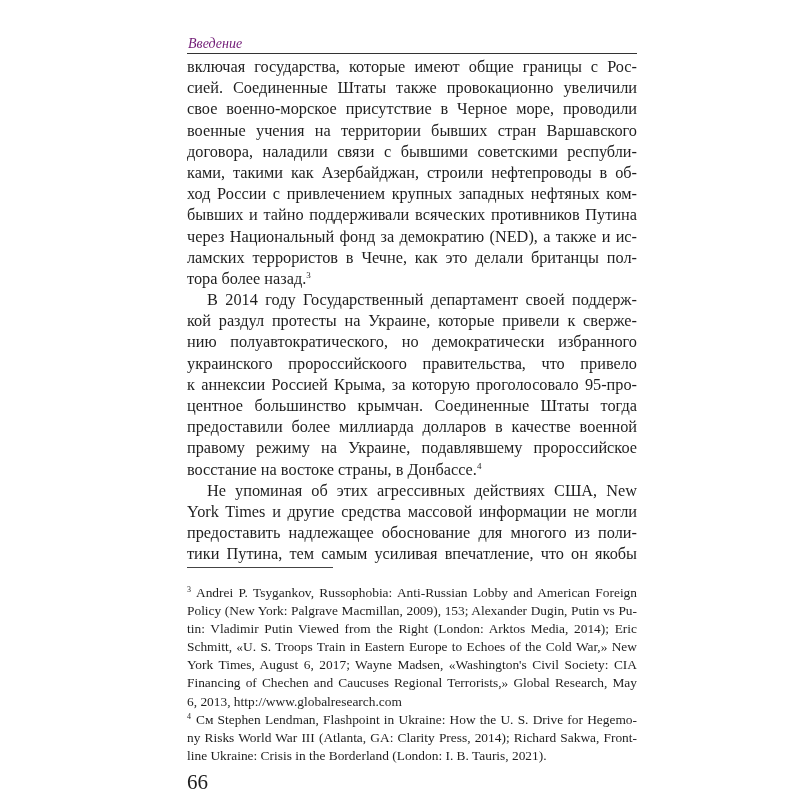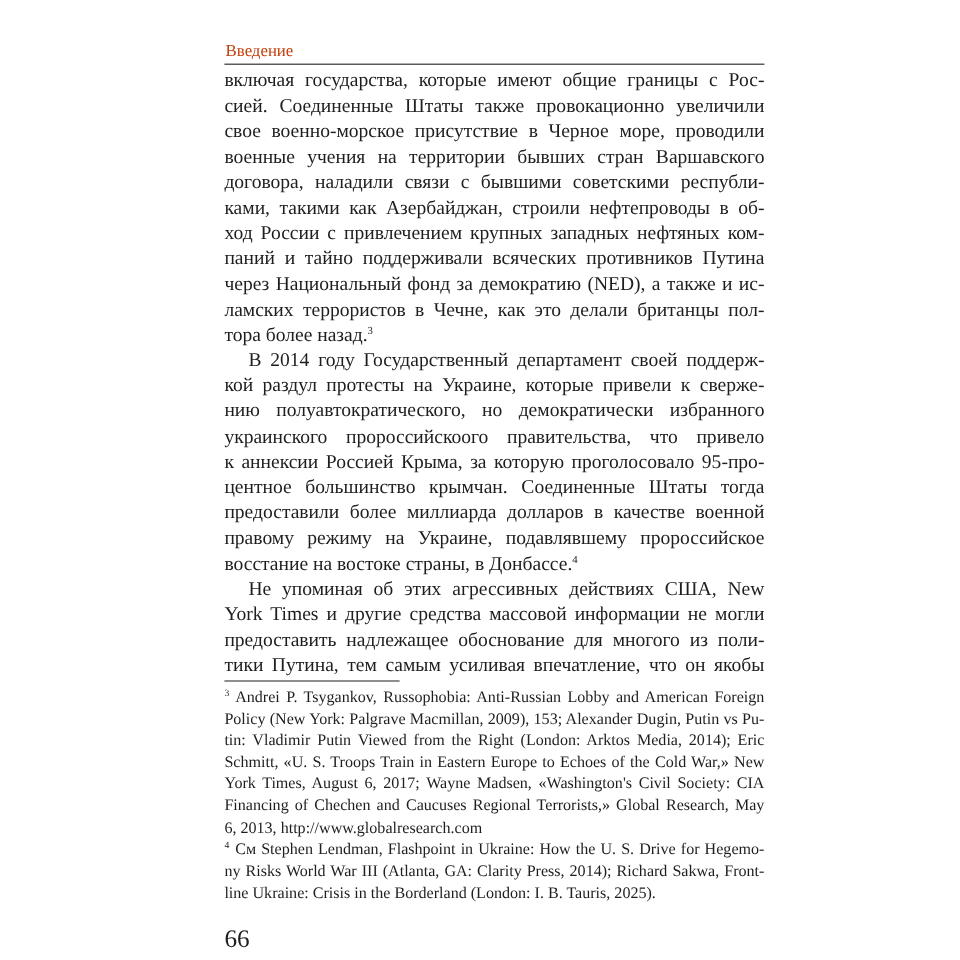--- a/index.html
+++ b/index.html
@@ -4,52 +4,52 @@
   <style>
     html, body { margin: 0; padding: 0; }
     body {
       width: 800px; height: 800px; background: #ffffff;
       position: relative; overflow: hidden;
       font-family: "Liberation Serif", "DejaVu Serif", serif;
       color: #1e1e1e;
     }
     .page { position: absolute; left: 187px; top: 36px; width: 450px; }
     .running-head {
-      font-size: 14px; line-height: 16px;
-      height: 16px; padding-left: 1px; color: #c2410c;
+      font-style: italic; font-size: 14px; line-height: 16px;
+      height: 16px; padding-left: 1px; color: #701a75;
     }
     .head-rule { height: 0; border-top: 1.5px solid #333; margin-top: 1px; }
     .body-text { margin-top: 2px; font-size: 16.3px; line-height: 21.2px; }
     .line { white-space: nowrap; display: block; text-align: justify; text-align-last: justify; height: 21.2px; }
     .line.last { text-align-last: left; }
     .line.indent { padding-left: 20px; }
     sup { font-size: 9px; line-height: 0; vertical-align: 6px; }
     .fn-rule { width: 146px; border-top: 1px solid #444; margin-top: 2px; }
-    .footnotes { margin-top: 4px; font-size: 13.4px; line-height: 18.2px; }
+    .footnotes { margin-top: 16px; font-size: 13.4px; line-height: 18.2px; }
     .fn-line { display: block; white-space: nowrap; text-align: justify; text-align-last: justify; height: 18.2px; }
     .fn-line.last { text-align-last: left; }
     .fn-line sup { font-size: 8px; vertical-align: 5px; margin-right: 5px; }
     .page-number { position: absolute; left: 187px; top: 770px; font-size: 21px; }
   </style>
 </head>
 <body>
 
 <div class="page">
   <div class="running-head">Введение</div>
   <div class="head-rule"></div>
 
   <div class="body-text">
     <span class="line">включая государства, которые имеют общие границы с Рос-</span>
     <span class="line">сией. Соединенные Штаты также провокационно увеличили</span>
     <span class="line">свое военно-морское присутствие в Черное море, проводили</span>
     <span class="line">военные учения на территории бывших стран Варшавского</span>
     <span class="line">договора, наладили связи с бывшими советскими республи-</span>
     <span class="line">ками, такими как Азербайджан, строили нефтепроводы в об-</span>
     <span class="line">ход России с привлечением крупных западных нефтяных ком-</span>
-    <span class="line">паний и тайно поддерживали всяческих противников Путина</span>
+    <span class="line">бывших и тайно поддерживали всяческих противников Путина</span>
     <span class="line">через Национальный фонд за демократию (NED), а также и ис-</span>
     <span class="line">ламских террористов в Чечне, как это делали британцы пол-</span>
     <span class="line last"><span>тора более назад.</span><sup>3</sup></span>
     <span class="line indent">В 2014 году Государственный департамент своей поддерж-</span>
     <span class="line">кой раздул протесты на Украине, которые привели к сверже-</span>
     <span class="line">нию полуавтократического, но демократически избранного</span>
     <span class="line">украинского пророссийскоого правительства, что привело</span>
     <span class="line">к аннексии Россией Крыма, за которую проголосовало 95-про-</span>
     <span class="line">центное большинство крымчан. Соединенные Штаты тогда</span>
     <span class="line">предоставили более миллиарда долларов в качестве военной</span>
@@ -66,17 +66,17 @@
   <div class="footnotes">
     <span class="fn-line"><sup>3</sup><span>Andrei P. Tsygankov, Russophobia: Anti-Russian Lobby and American Foreign</span></span>
     <span class="fn-line">Policy (New York: Palgrave Macmillan, 2009), 153; Alexander Dugin, Putin vs Pu-</span>
     <span class="fn-line">tin: Vladimir Putin Viewed from the Right (London: Arktos Media, 2014); Eric</span>
     <span class="fn-line">Schmitt, «U. S. Troops Train in Eastern Europe to Echoes of the Cold War,» New</span>
     <span class="fn-line">York Times, August 6, 2017; Wayne Madsen, «Washington's Civil Society: CIA</span>
     <span class="fn-line">Financing of Chechen and Caucuses Regional Terrorists,» Global Research, May</span>
     <span class="fn-line last">6, 2013, http://www.globalresearch.com</span>
     <span class="fn-line"><sup>4</sup><span>См Stephen Lendman, Flashpoint in Ukraine: How the U. S. Drive for Hegemo-</span></span>
     <span class="fn-line">ny Risks World War III (Atlanta, GA: Clarity Press, 2014); Richard Sakwa, Front-</span>
-    <span class="fn-line last">line Ukraine: Crisis in the Borderland (London: I. B. Tauris, 2025).</span>
+    <span class="fn-line last">line Ukraine: Crisis in the Borderland (London: I. B. Tauris, 2021).</span>
   </div>
 </div>
 
 <div class="page-number">66</div>
 
 </body></html>

